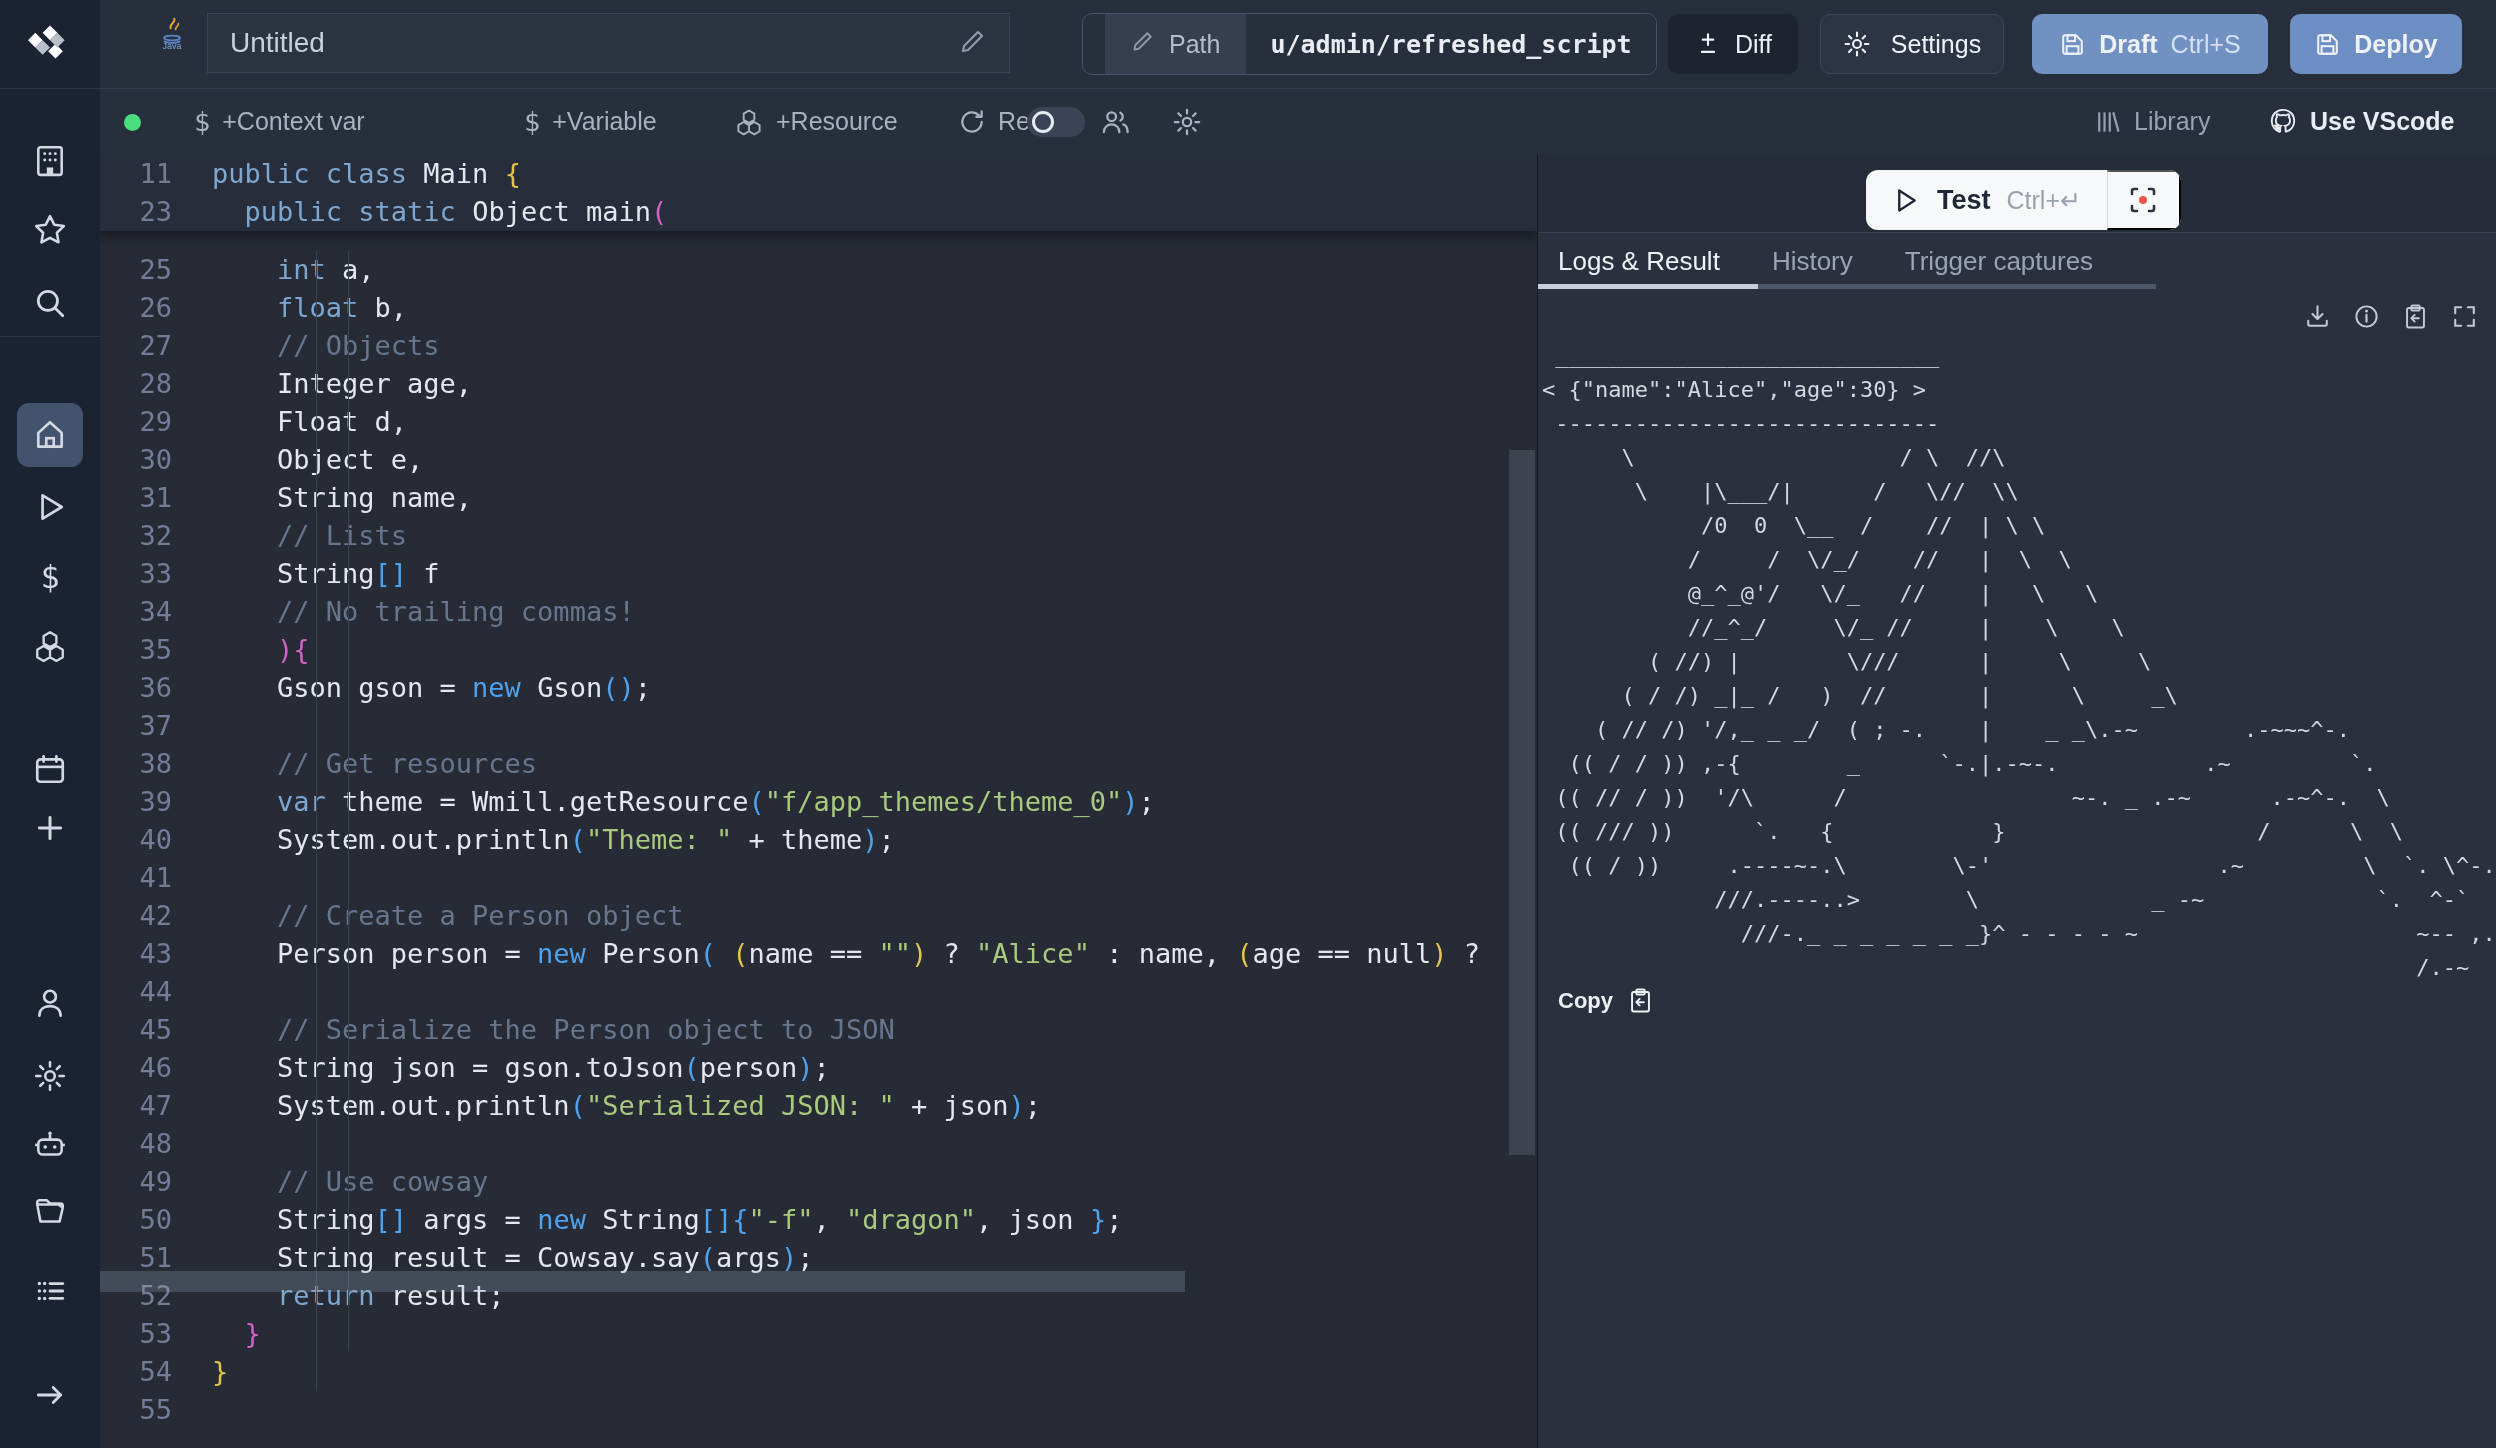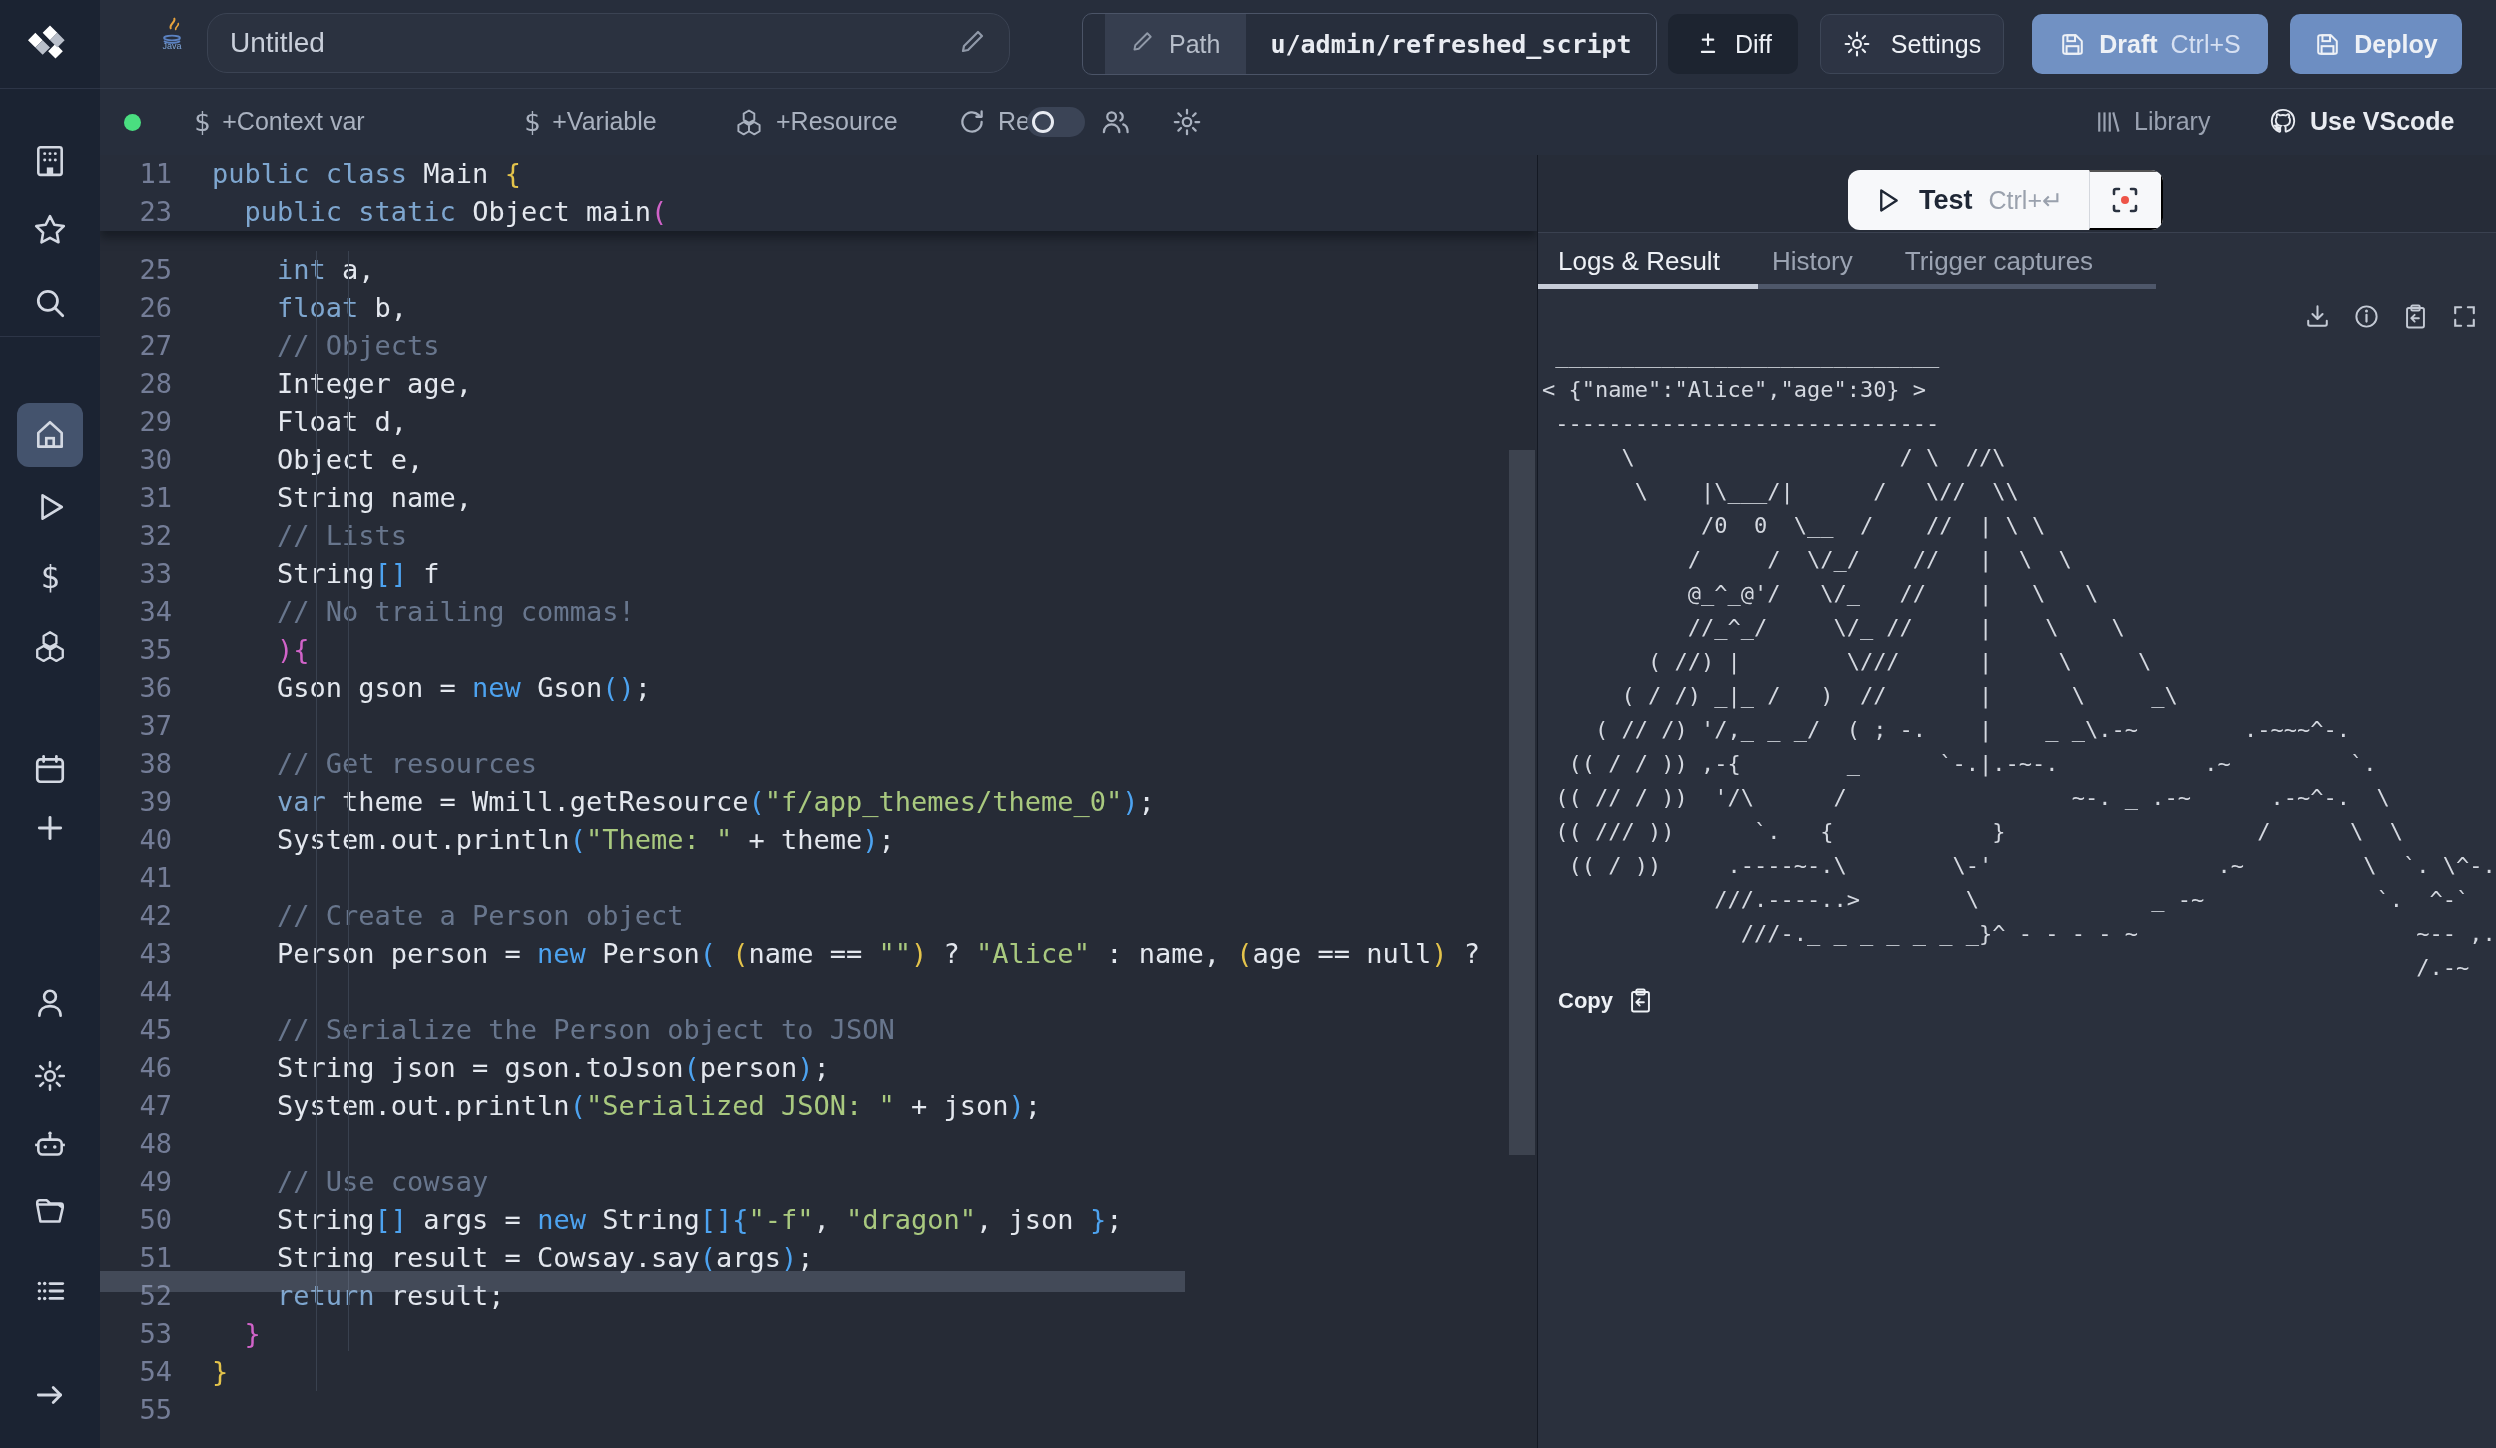--- a/index.html
+++ b/index.html
@@ -10,21 +10,21 @@
   
   #sidebar{position:absolute;left:0;top:0;width:100px;height:1448px;background:#1b2332;}
   .sb-item{position:absolute;left:0;width:100px;height:64px;display:flex;align-items:center;justify-content:center;color:#d3d8e2;}
   .sb-item svg{display:block;}
   .sb-active{position:absolute;left:17px;width:66px;height:64px;border-radius:12px;background:#44536d;}
   .sb-div{position:absolute;left:0;width:100px;height:1px;background:#2d3547;}
 
   
   #topbar{position:absolute;left:100px;top:0;width:2396px;height:88px;background:#272e3c;border-bottom:1px solid #343c4c;}
   #java-badge{position:absolute;left:44px;top:16px;width:56px;text-align:center;}
-  #name-box{position:absolute;left:107px;top:13px;width:803px;height:60px;background:#2b3240;border:1px solid #3b4353;border-radius:20px;display:flex;align-items:center;padding:0 22px;box-sizing:border-box;}
+  #name-box{position:absolute;left:107px;top:13px;width:803px;height:60px;background:#2b3240;border:1px solid #3b4353;border-radius:0;display:flex;align-items:center;padding:0 22px;box-sizing:border-box;}
   #name-box .title{font-size:28px;color:#c9cfda;flex:1;}
   .pencil{color:#9099a8;}
   #path-group{position:absolute;left:982px;top:13px;height:62px;border:1px solid #4b5467;border-radius:10px;display:flex;align-items:stretch;overflow:hidden;box-sizing:border-box;padding-left:22px;}
   #path-left{background:#363e4f;display:flex;align-items:center;gap:14px;padding:0 26px;color:#b6bdc9;font-size:25px;}
   #path-value{display:flex;align-items:center;padding:0 24px;font-size:25px;color:#e9ecf2;background:#272e3c;font-weight:bold;}
   .tb-btn{position:absolute;top:14px;height:60px;border-radius:10px;display:flex;align-items:center;justify-content:center;gap:13px;font-size:25px;color:#eef1f6;box-sizing:border-box;}
   #btn-diff{left:1568px;width:130px;background:#1d2430;}
   #btn-settings{left:1720px;width:184px;background:#2d3444;border:1px solid #3d4657;gap:20px;}
   #btn-draft{left:1932px;width:236px;background:#7191c3;font-weight:bold;}
   #btn-draft .kbd{font-weight:normal;color:#d6e0f2;}
@@ -48,21 +48,21 @@
   #lines{position:absolute;left:0;top:96px;width:100%;}
   .tk-k{color:#7ea6cf;} .tk-b{color:#4da3f0;} .tk-s{color:#a9c97f;}
   .tk-c{color:#68768d;} .tk-d{color:#e3e7ee;} .tk-y{color:#e3c34b;} .tk-m{color:#d163c9;}
   .guide{position:absolute;width:1px;background:#39414f;z-index:1;}
   #vscroll{position:absolute;right:2px;top:295px;width:26px;height:705px;background:rgba(165,176,196,.18);z-index:4;}
   #hscroll{position:absolute;left:100px;top:1271px;width:1085px;height:21px;background:rgba(165,176,196,.24);z-index:4;}
 
   
   #panel{position:absolute;left:1537px;top:155px;width:959px;height:1293px;background:#2a303d;border-left:1px solid #141923;box-sizing:border-box;}
   #panel-top{position:absolute;left:0;top:0;width:100%;height:77px;background:#262c38;border-bottom:1px solid #3a4150;}
-  #test-pill{position:absolute;left:310px;top:15px;height:60px;border-radius:12px;background:#f7f8fa;display:flex;align-items:stretch;overflow:hidden;}
+  #test-pill{position:absolute;left:328px;top:15px;height:60px;border-radius:12px;background:#f7f8fa;display:flex;align-items:stretch;overflow:hidden;}
   #test-main{display:flex;align-items:center;gap:16px;padding:0 26px;}
   #test-label{font-size:27px;font-weight:bold;color:#1f2735;}
   #test-kbd{font-size:25px;color:#9aa1ad;}
   #test-capture{width:74px;display:flex;align-items:center;justify-content:center;border-left:1px solid #d5d8de;}
   #tabs{position:absolute;left:0;top:77px;width:100%;height:58px;display:flex;align-items:center;padding-left:20px;gap:52px;box-sizing:border-box;}
   .tab{font-size:26px;color:#9ba3b2;}
   .tab.active{color:#eef1f6;}
   #tab-underline-active{position:absolute;left:0;top:129px;width:220px;height:5px;background:#c6ccd8;}
   #tab-underline-track{position:absolute;left:220px;top:129px;width:398px;height:5px;background:#4e576a;}
   #result-actions{position:absolute;right:18px;top:148px;display:flex;gap:22px;color:#c3c9d4;}

